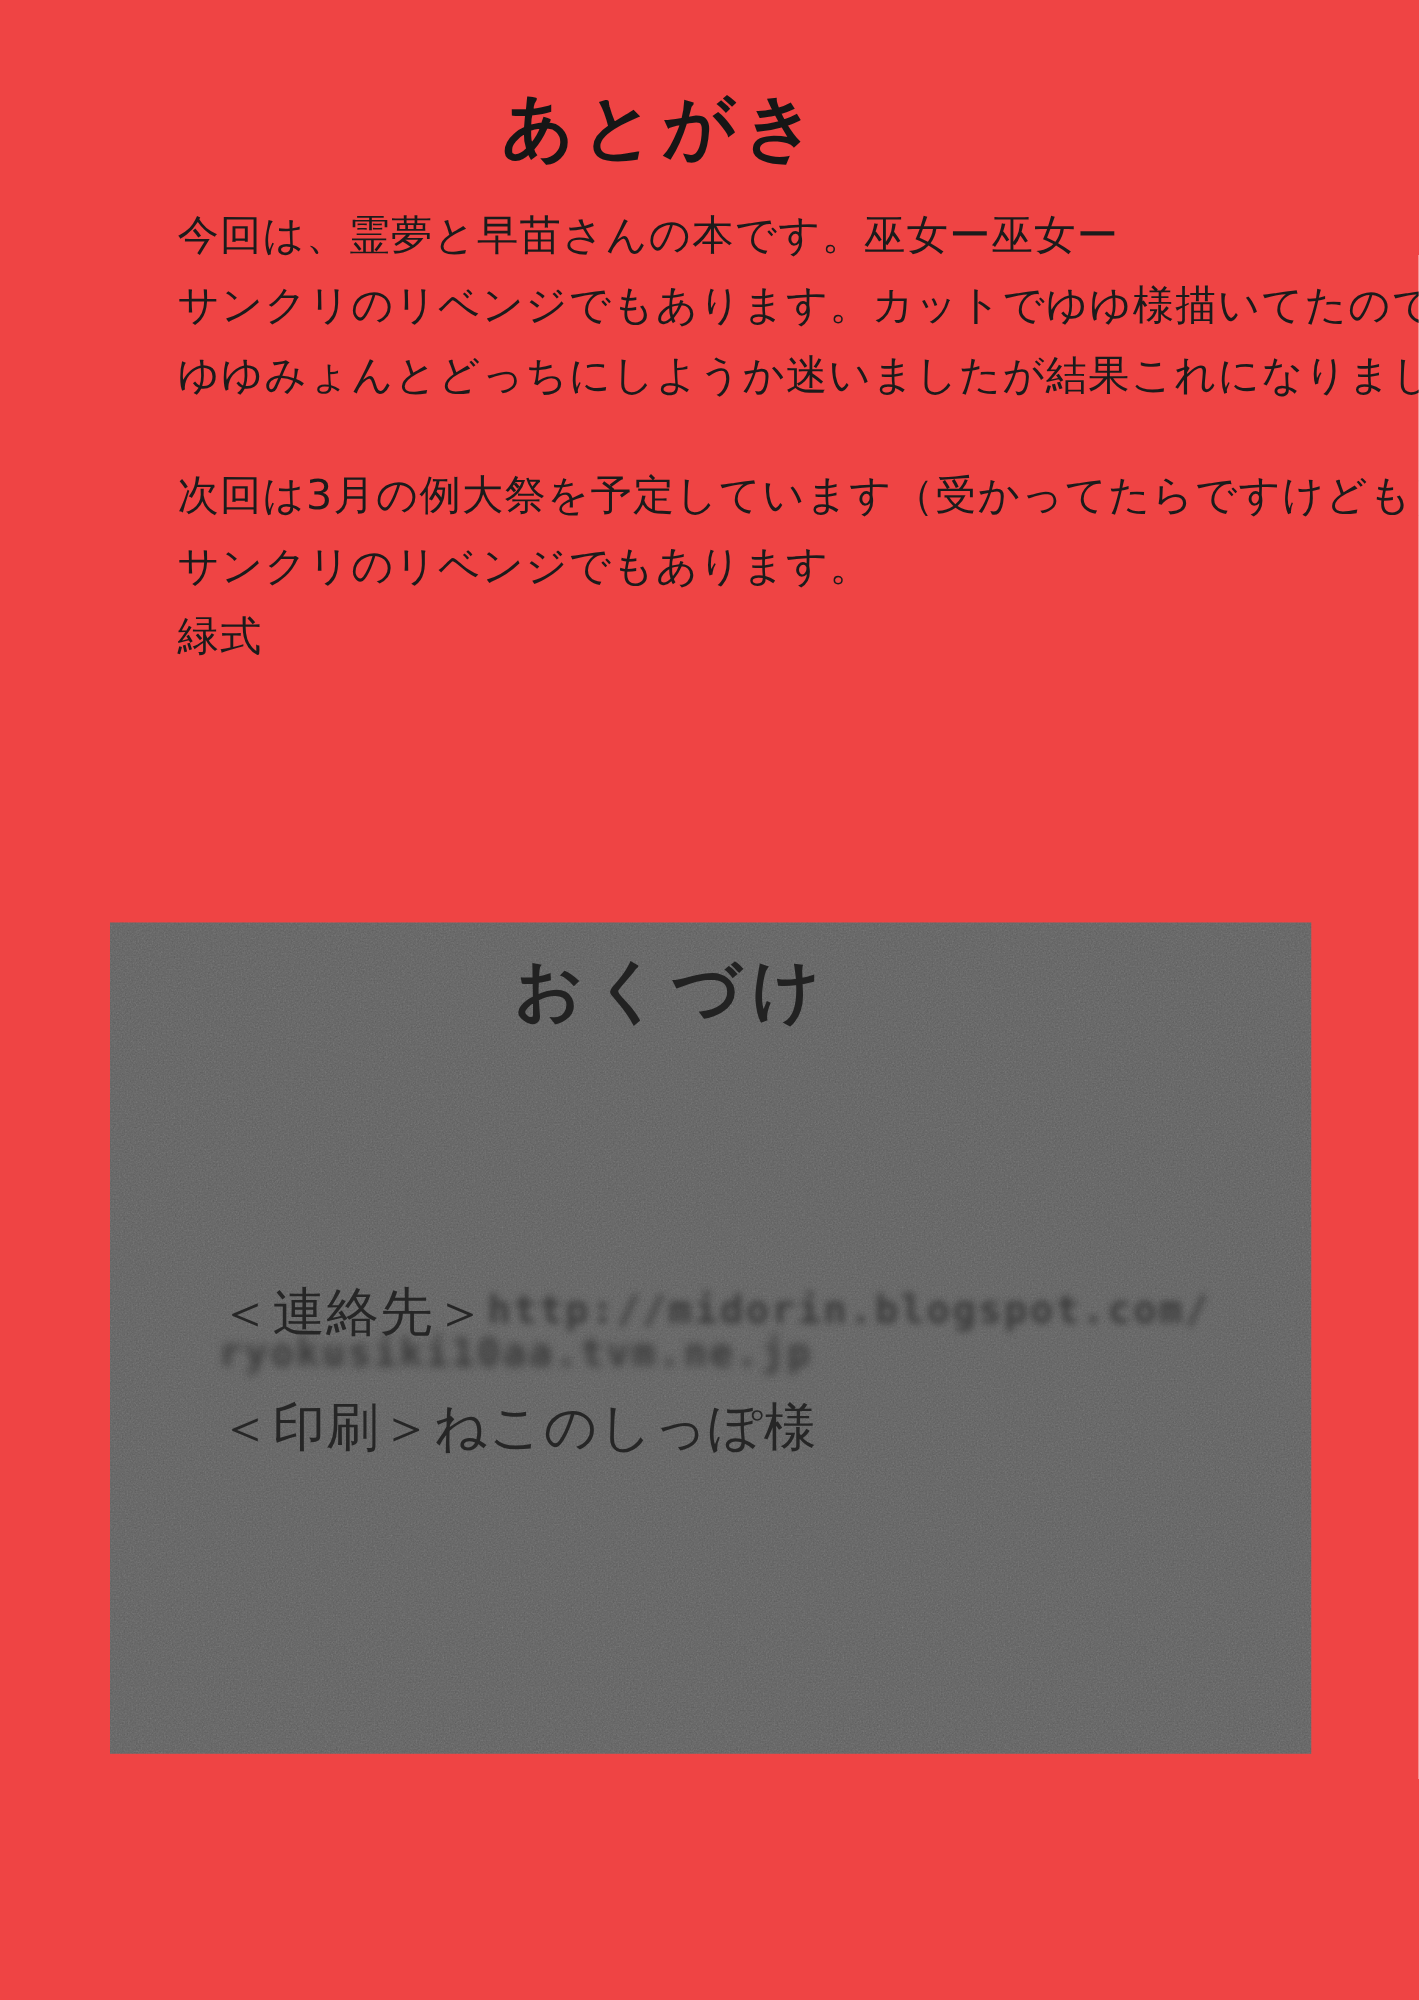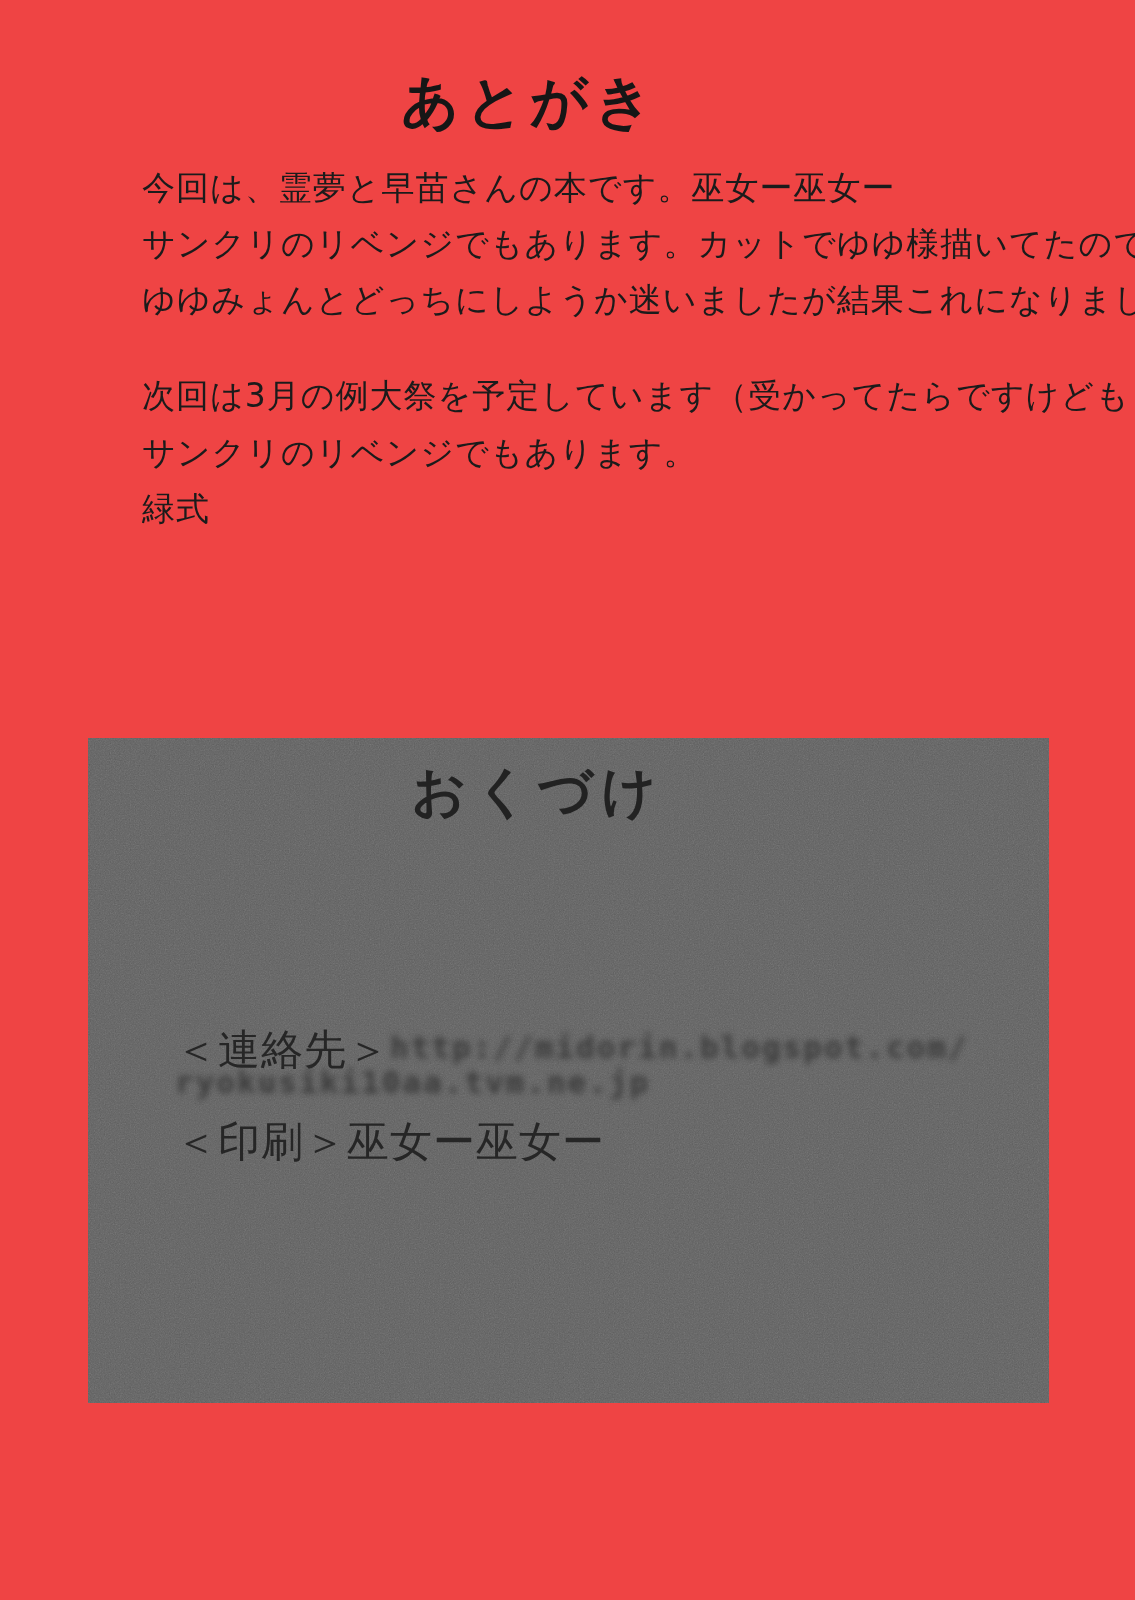--- a/index.html
+++ b/index.html
@@ -135,18 +135,18 @@
 
 
     <div class="co-line co-contact">
       <span>＜連絡先＞</span><span class="blurred-mono">http://midorin.blogspot.com/</span>
     </div>
 
     <div class="co-line co-email">
       <span class="blurred-mono">ryokusiki10aa.tvm.ne.jp</span>
     </div>
 
-    <div class="co-line co-printer">＜印刷＞巫女ー巫女ー</div>
+    <div class="co-line co-printer">＜印刷＞ねこのしっぽ様</div>
 
 
   </div>
 
 </div>
 
 </body></html>

